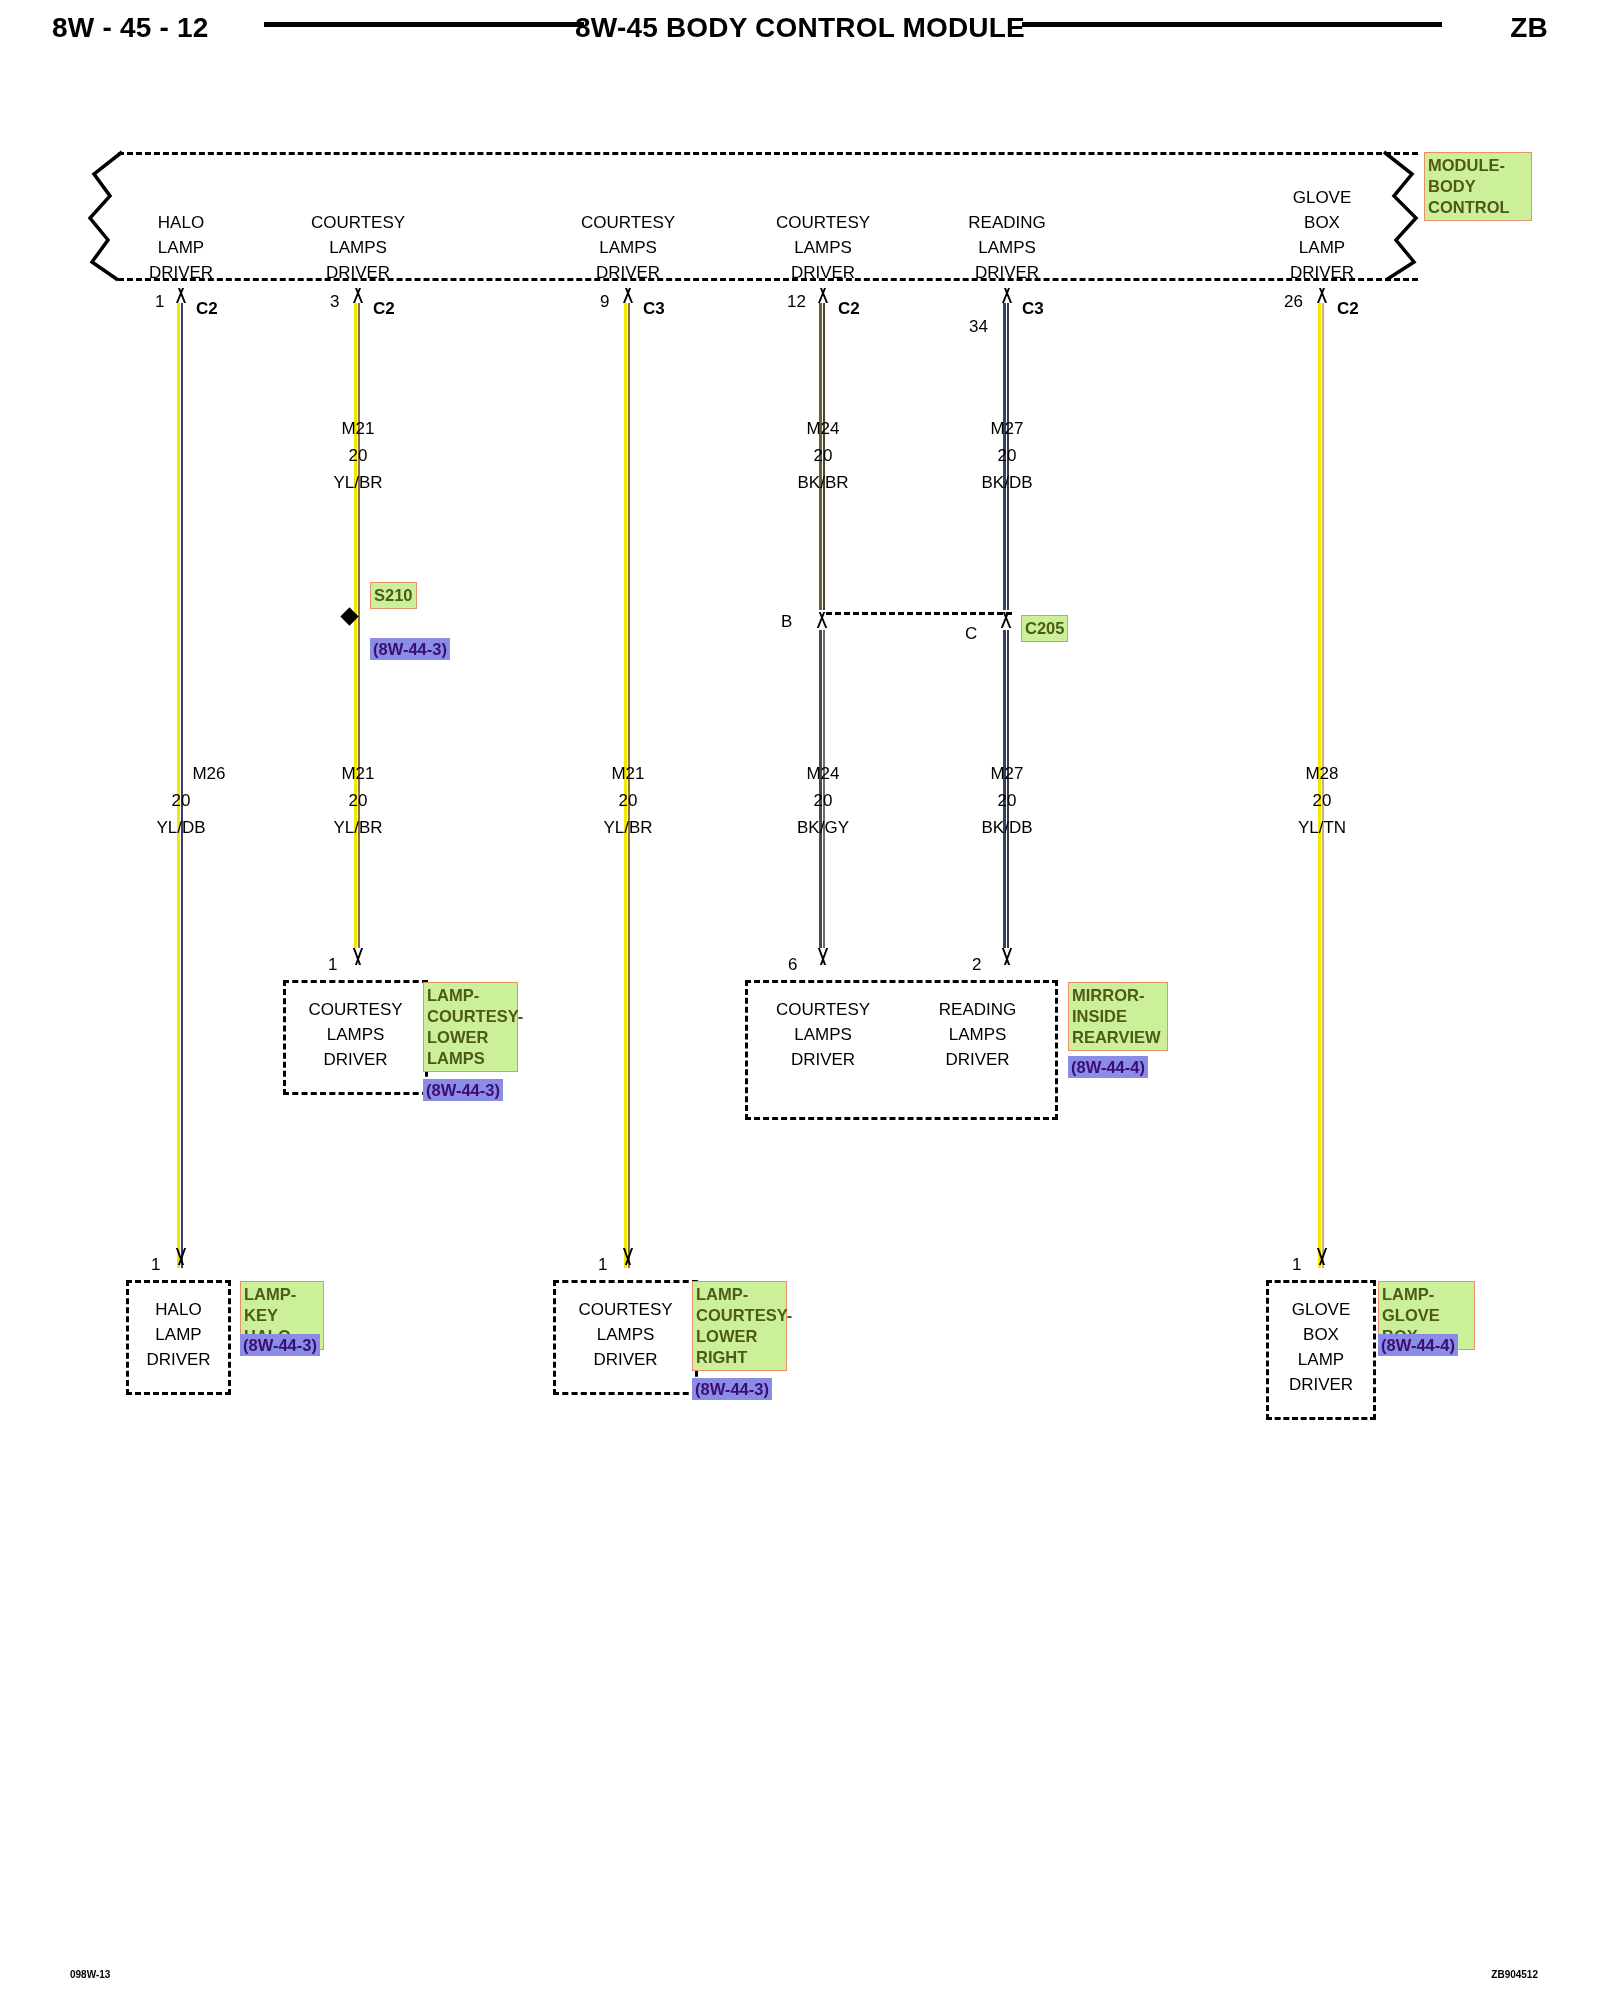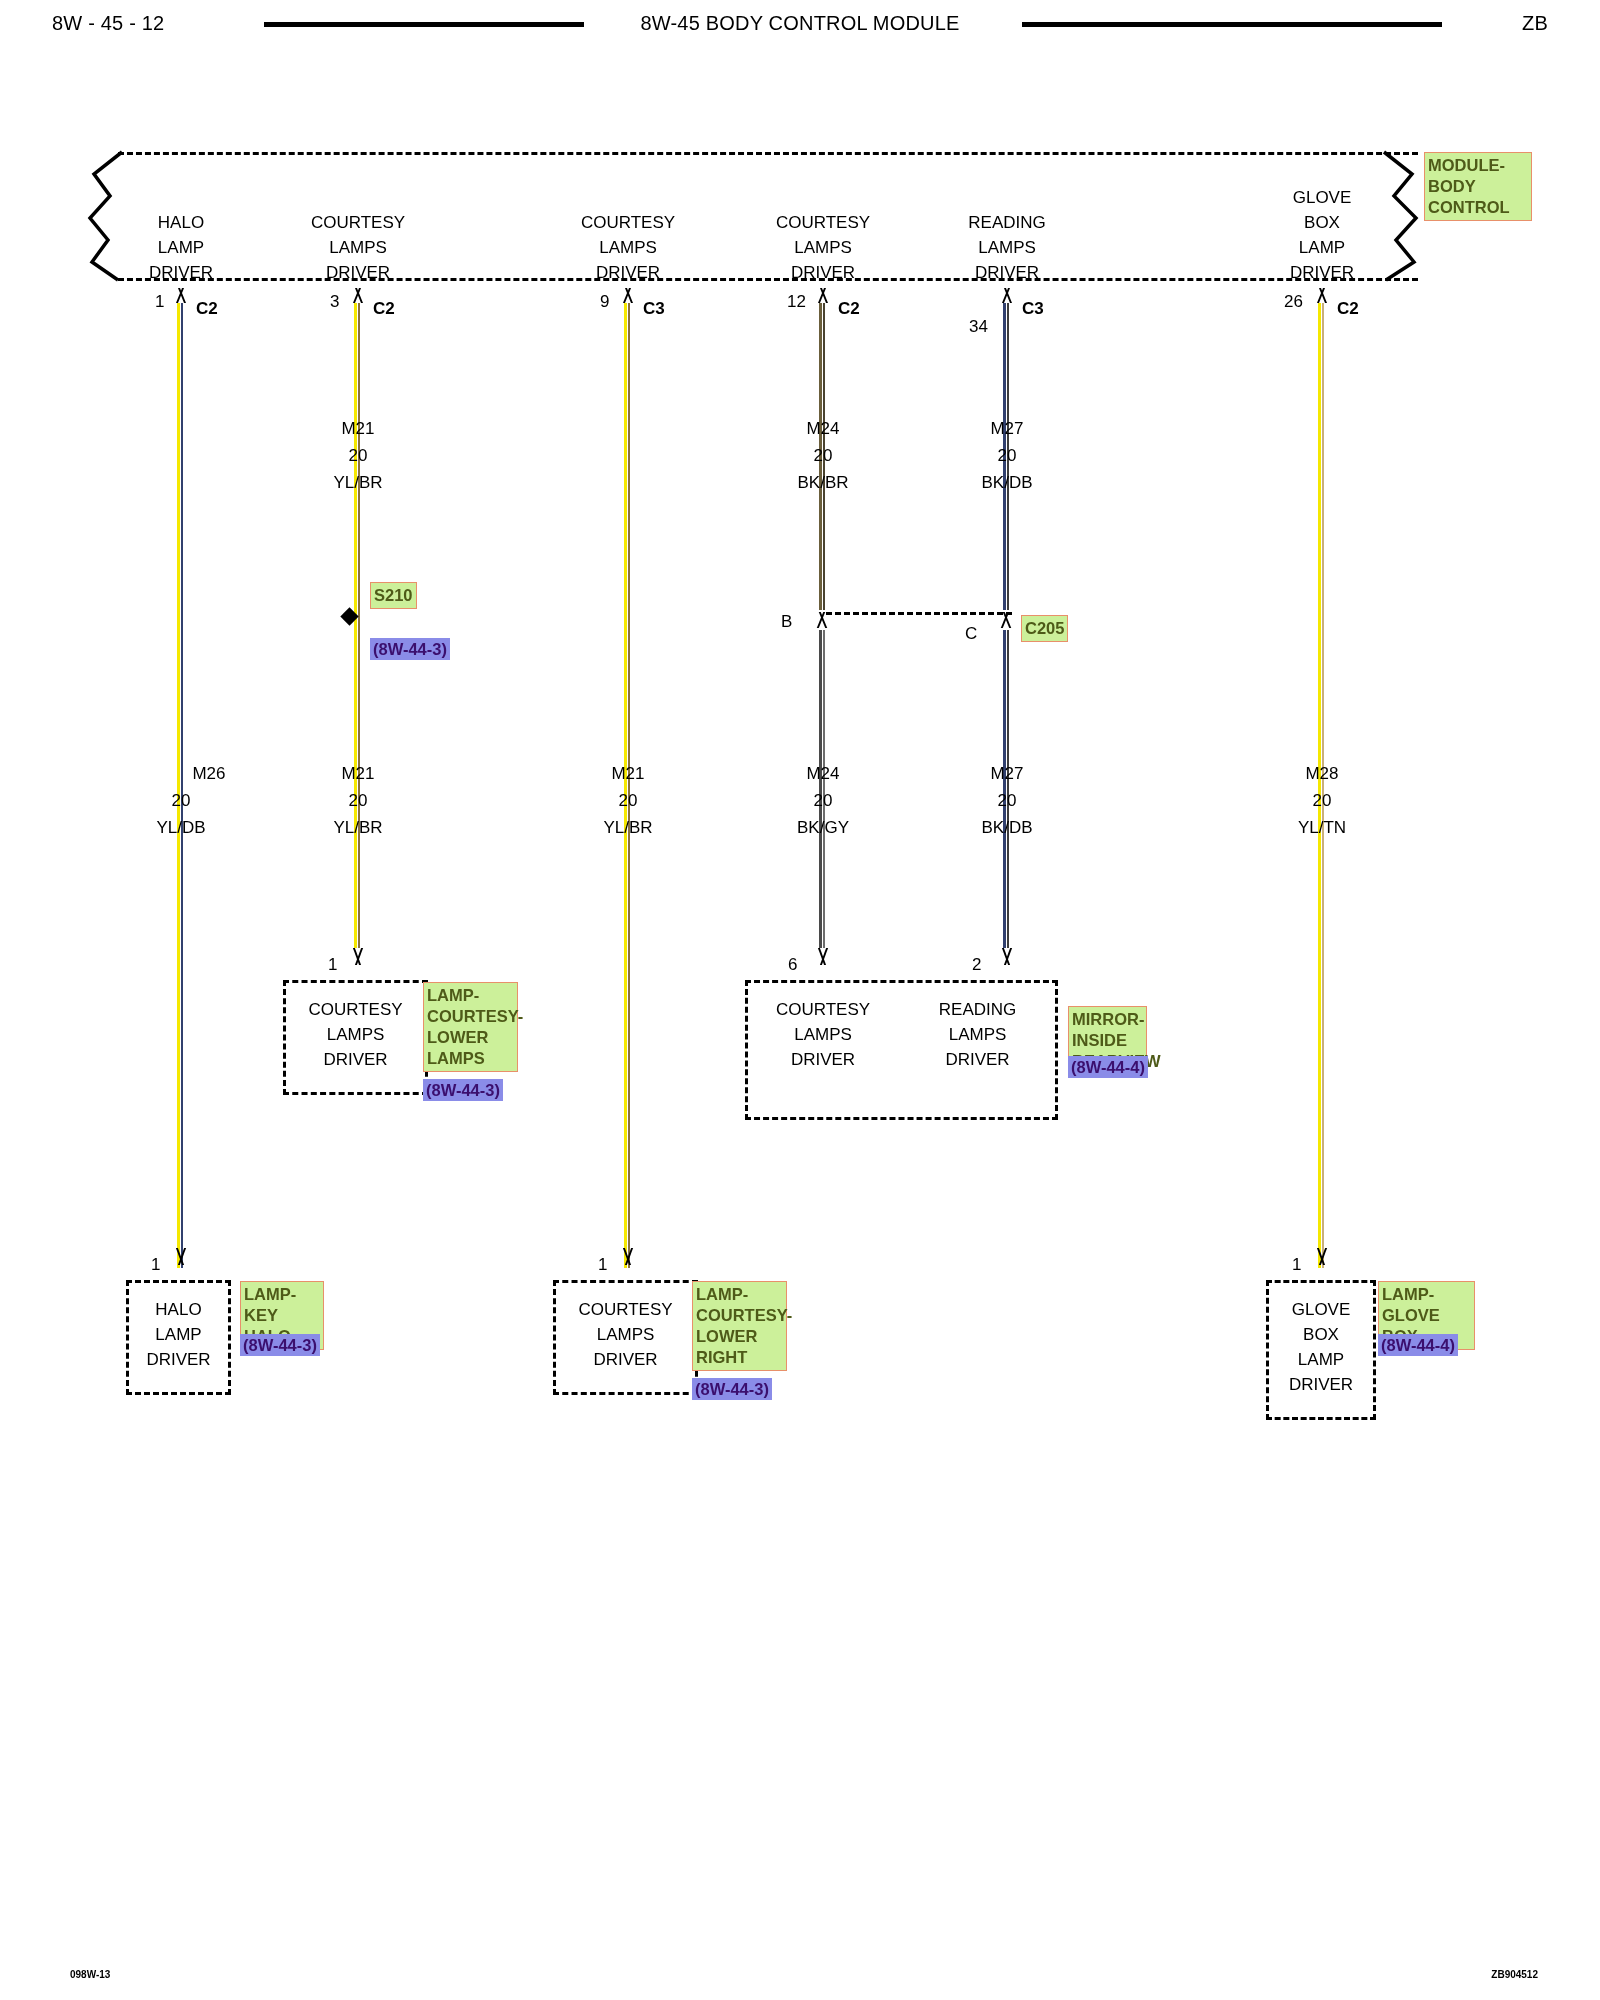--- a/index.html
+++ b/index.html
@@ -1,21 +1,21 @@
 <!DOCTYPE html>
 <html><head>
 <meta charset="utf-8">
 <style>
   html,body{margin:0;padding:0;background:#fff;}
   body{width:1600px;height:2000px;position:relative;
        font-family:"Liberation Sans","DejaVu Sans",sans-serif;color:#000;}
 
   
   #header{position:absolute;left:0;top:0;width:1600px;height:46px;}
-  .hdr-txt{position:absolute;font-weight:normal;font-size:20px;letter-spacing:.2px;white-space:nowrap;}
+  .hdr-txt{position:absolute;font-weight:bold;font-size:28px;letter-spacing:.2px;white-space:nowrap;}
   #hdr-left{left:52px;top:12px;}
   #hdr-center{left:50%;transform:translateX(-50%);top:12px;}
   #hdr-right{right:52px;top:12px;}
   .hdr-rule{position:absolute;top:22px;height:5px;background:#000;}
   #hdr-rule-left{left:264px;width:320px;}
   #hdr-rule-right{left:1022px;width:420px;}
 
   
   .ftr{position:absolute;bottom:20px;font-size:10px;font-weight:bold;white-space:nowrap;}
   #ftr-left{left:70px;}
@@ -289,21 +289,21 @@
       <div>COURTESY</div>
       <div>LAMPS</div>
       <div>DRIVER</div>
     </div>
     <div class="abs" style="right:0;top:14px;width:155px;text-align:center;font-size:17px;line-height:25px;">
       <div>READING</div>
       <div>LAMPS</div>
       <div>DRIVER</div>
     </div>
   </div>
-  <div class="hl-green" style="left:1068px;top:982px;width:79px;margin-top:24px;">
+  <div class="hl-green" style="left:1068px;top:982px;width:100px;">
     <div>MIRROR-</div>
     <div>INSIDE</div>
     <div>REARVIEW</div>
   </div>
   <div class="hl-blue" style="left:1068px;top:1056px;">(8W-44-4)</div>
 </div>
 
 <div>
   <div class="caret" style="left:168px;top:1248px;"></div>
   <div class="lbl" style="left:151px;top:1256px;">1</div>

